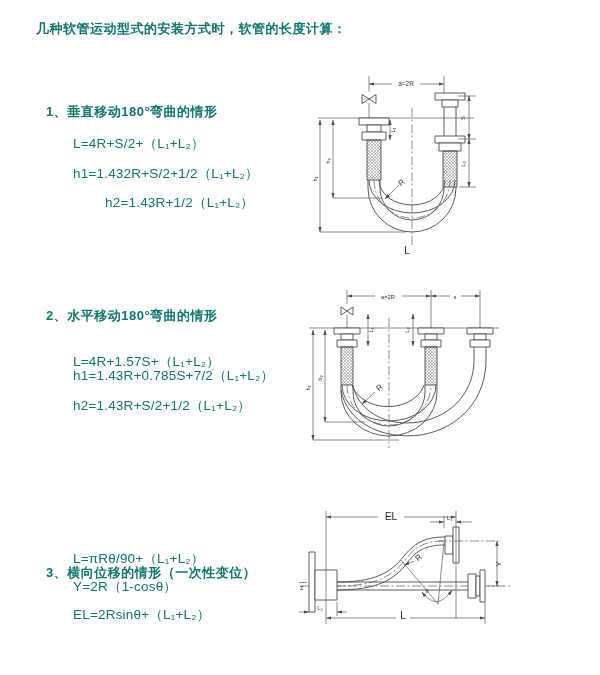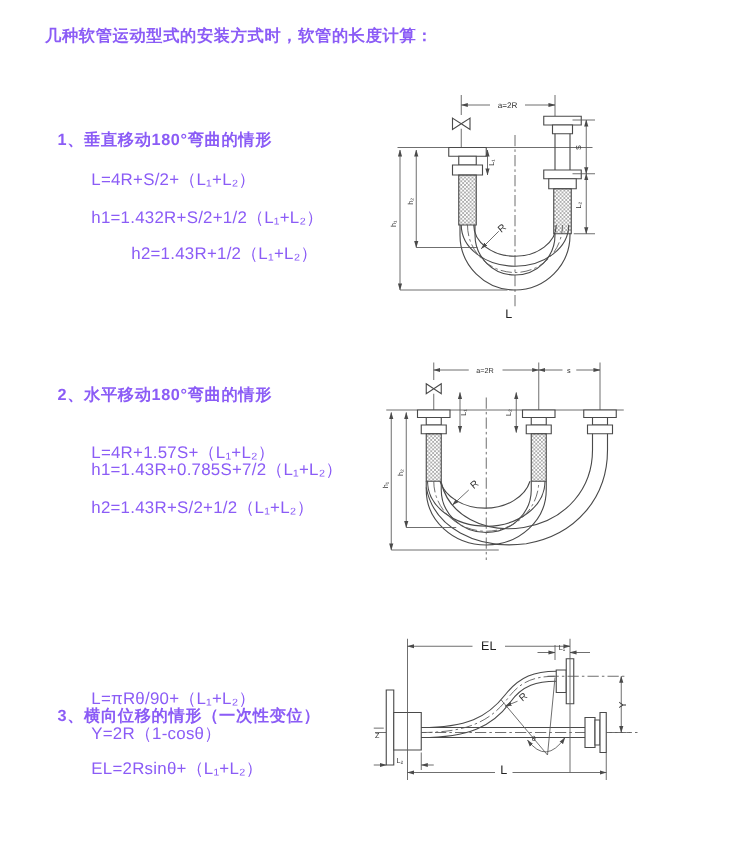--- a/index.html
+++ b/index.html
@@ -1,17 +1,17 @@
 <!DOCTYPE html>
 <html><head>
 <meta charset="utf-8">
 <style>
   html,body{margin:0;padding:0;background:#fff;}
   #page{position:relative;width:600px;height:675px;background:#ffffff;overflow:hidden;
-        font-family:"Liberation Sans","DejaVu Sans",sans-serif;color:#8b5cf6;}
+        font-family:"Liberation Sans","DejaVu Sans",sans-serif;color:#0f766e;}
   .abs{position:absolute;}
   .title{font-size:13px;font-weight:bold;letter-spacing:0.5px;}
   .sec-head{font-size:13px;font-weight:bold;letter-spacing:0.5px;}
   .formula{font-size:13.5px;font-weight:normal;letter-spacing:0.2px;}
   svg{display:block;}
   svg *{vector-effect:non-scaling-stroke;}
   .ln{stroke:#4a4a4a;stroke-width:0.9;fill:none;}
   .thin{stroke:#5a5a5a;stroke-width:0.7;fill:none;}
   .cl{stroke:#5a5a5a;stroke-width:0.7;fill:none;stroke-dasharray:9 2.5 2 2.5;}
   .fl{stroke:#4a4a4a;stroke-width:0.9;fill:#ffffff;}

